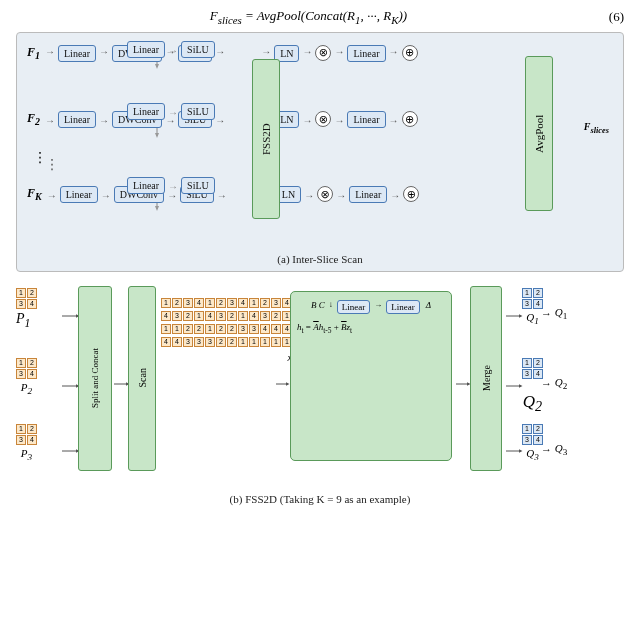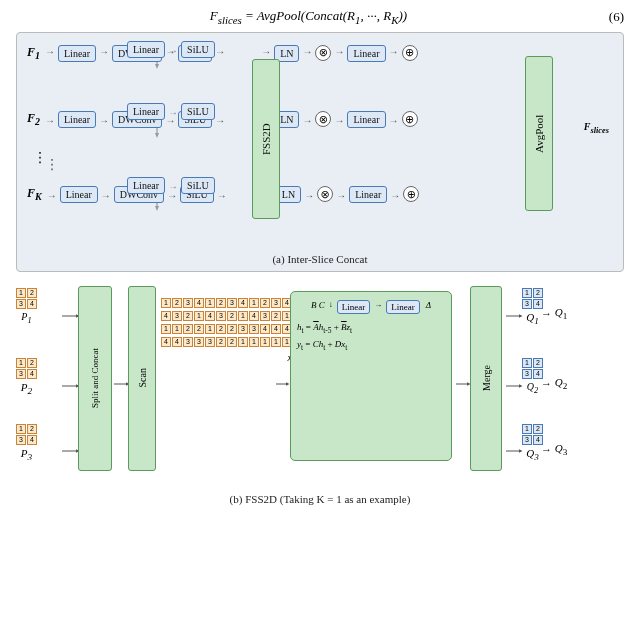--- a/index.html
+++ b/index.html
@@ -300,21 +300,21 @@
         <div class="avgpool-block" style="height:100%; width:100%;">AvgPool</div>
       </div>
 
       <div style="position:absolute; top:80px; right:4px; font-style:italic; font-size:10px; font-weight:bold;">
         <i>F</i><sub>slices</sub>
       </div>
 
       <div style="position:absolute; top:108px; left:6px; font-size:14px;">⋮</div>
     </div>
 
-    <div class="diagram-label">(a) Inter-Slice Concat</div>
+    <div class="diagram-label">(a) Inter-Slice Scan</div>
   </div>
 
   <div class="diagram-b">
     <div class="ess2d-container">
       <svg class="arrows">
         <defs>
           <marker id="arrb" markerWidth="5" markerHeight="5" refX="2.5" refY="2.5" orient="auto">
             <path d="M0,0.5 L4,2.5 L0,4.5 Z" fill="#555"></path>
           </marker>
         </defs>
@@ -337,21 +337,21 @@
 
       <div style="position:absolute; top:12px; left:0; display:flex; flex-direction:column; gap:1px;">
         <div style="display:flex; gap:1px;">
           <div class="num-cell">1</div>
           <div class="num-cell">2</div>
         </div>
         <div style="display:flex; gap:1px;">
           <div class="num-cell">3</div>
           <div class="num-cell">4</div>
         </div>
-        <div style="font-style:italic; font-size:10px; text-align:center; margin-top:1px;"><i>P</i><sub>1</sub></div>
+        <div style="font-style:italic; font-size:14px; margin-top:1px;"><i>P</i><sub>1</sub></div>
       </div>
 
       <div style="position:absolute; top:82px; left:0; display:flex; flex-direction:column; gap:1px;">
         <div style="display:flex; gap:1px;">
           <div class="num-cell">1</div>
           <div class="num-cell">2</div>
         </div>
         <div style="display:flex; gap:1px;">
           <div class="num-cell">3</div>
           <div class="num-cell">4</div>
@@ -449,21 +449,20 @@
           <div style="font-size:9px; font-style:italic;"><i>B</i>&nbsp;<i>C</i></div>
           <div style="font-size:8px;">↓</div>
           <div class="box-small">Linear</div>
           <div style="font-size:8px;">→</div>
           <div class="box-small">Linear</div>
           <div style="font-size:9px; font-style:italic; margin-left:2px;">Δ</div>
         </div>
 
         <div style="font-size:9px; font-family: 'Times New Roman', serif; line-height:1.7; margin-top:6px;">
           <div><i>h</i><sub>t</sub> = <span style="text-decoration:overline;"><i>A</i></span><i>h</i><sub>t-5</sub> + <span style="text-decoration:overline;"><i>B</i></span><i>z</i><sub>t</sub></div>
-          <div><i>y</i><sub>t</sub> = <i>Ch</i><sub>t</sub> + <i>Dx</i><sub>t</sub></div>
         </div>
       </div>
 
       <div style="position:absolute; top:10px; left:454px; height:185px; width:32px; background:#c8e6c8; border:1.5px solid #5a9a5a; border-radius:3px; display:flex; align-items:center; justify-content:center;">
         <div style="writing-mode:vertical-lr; transform:rotate(180deg); font-size:10px;">Merge</div>
       </div>
 
       <div style="position:absolute; top:12px; left:506px; display:flex; flex-direction:column; gap:1px;">
         <div style="display:flex; gap:1px;">
           <div class="num-cell-q">1</div>
@@ -478,36 +477,36 @@
 
       <div style="position:absolute; top:82px; left:506px; display:flex; flex-direction:column; gap:1px;">
         <div style="display:flex; gap:1px;">
           <div class="num-cell-q">1</div>
           <div class="num-cell-q">2</div>
         </div>
         <div style="display:flex; gap:1px;">
           <div class="num-cell-q">3</div>
           <div class="num-cell-q">4</div>
         </div>
-        <div style="font-style:italic; font-size:10px; text-align:center; margin-top:1px;"><i>Q</i><sub>2</sub></div>
+        <div style="font-style:italic; font-size:17px; text-align:center; margin-top:12px;"><i>Q</i><sub>2</sub></div>
       </div>
 
       <div style="position:absolute; top:148px; left:506px; display:flex; flex-direction:column; gap:1px;">
         <div style="display:flex; gap:1px;">
           <div class="num-cell-q">1</div>
           <div class="num-cell-q">2</div>
         </div>
         <div style="display:flex; gap:1px;">
           <div class="num-cell-q">3</div>
           <div class="num-cell-q">4</div>
         </div>
         <div style="font-style:italic; font-size:11px; text-align:center; margin-top:1px;"><i>Q</i><sub>3</sub></div>
       </div>
 
       <div style="position:absolute; top:30px; left:525px; font-size:11px;">→ <i>Q</i><sub>1</sub></div>
       <div style="position:absolute; top:100px; left:525px; font-size:11px;">→ <i>Q</i><sub>2</sub></div>
       <div style="position:absolute; top:166px; left:525px; font-size:11px;">→ <i>Q</i><sub>3</sub></div>
 
     </div>
-    <div class="diagram-label" style="text-align:center; margin-top:2px;">(b) FSS2D (Taking K = 1 as an example)</div>
+    <div class="diagram-label" style="text-align:center; margin-top:2px;">(b) FSS2D (Taking K = 9 as an example)</div>
   </div>
 
 </div>
 
 </body></html>

